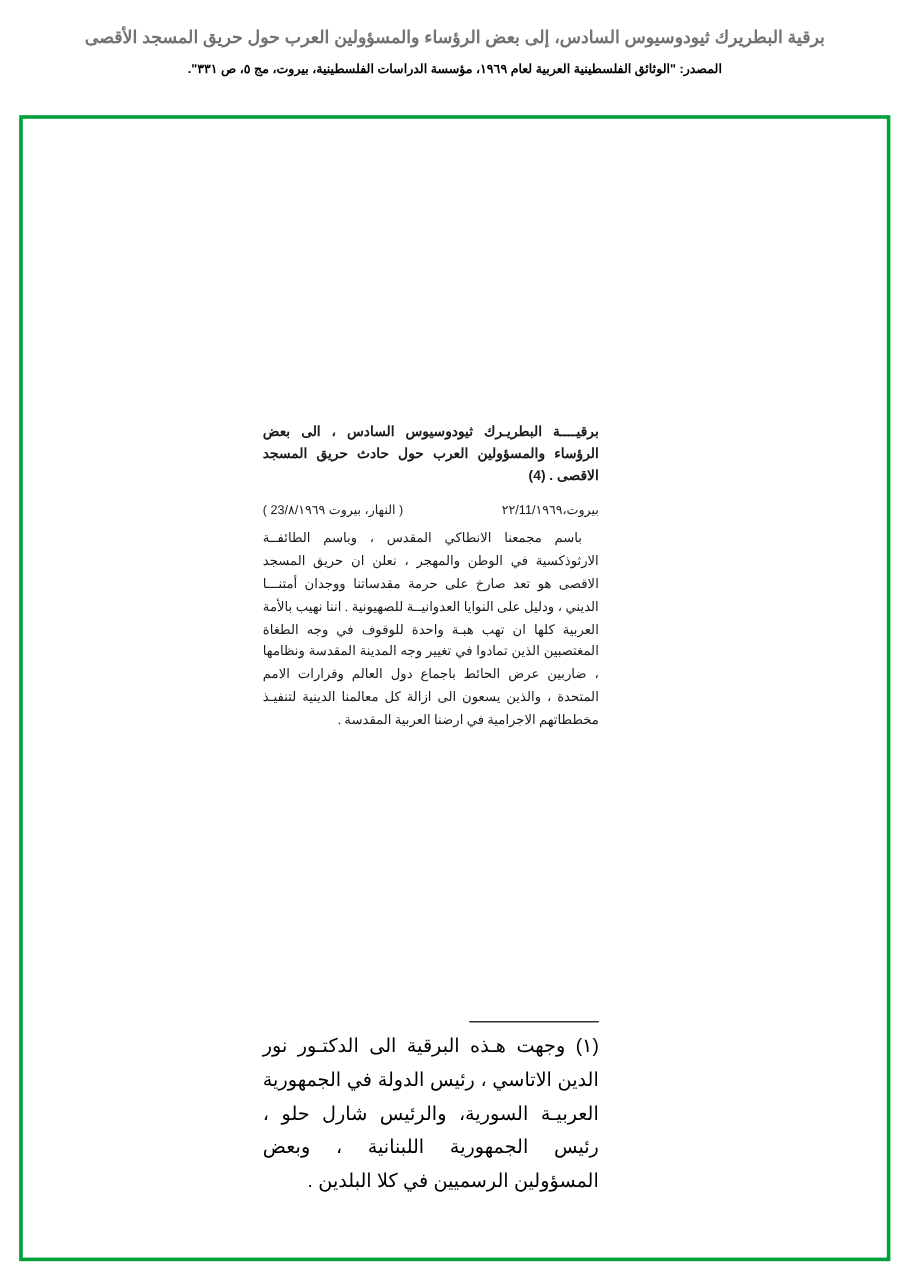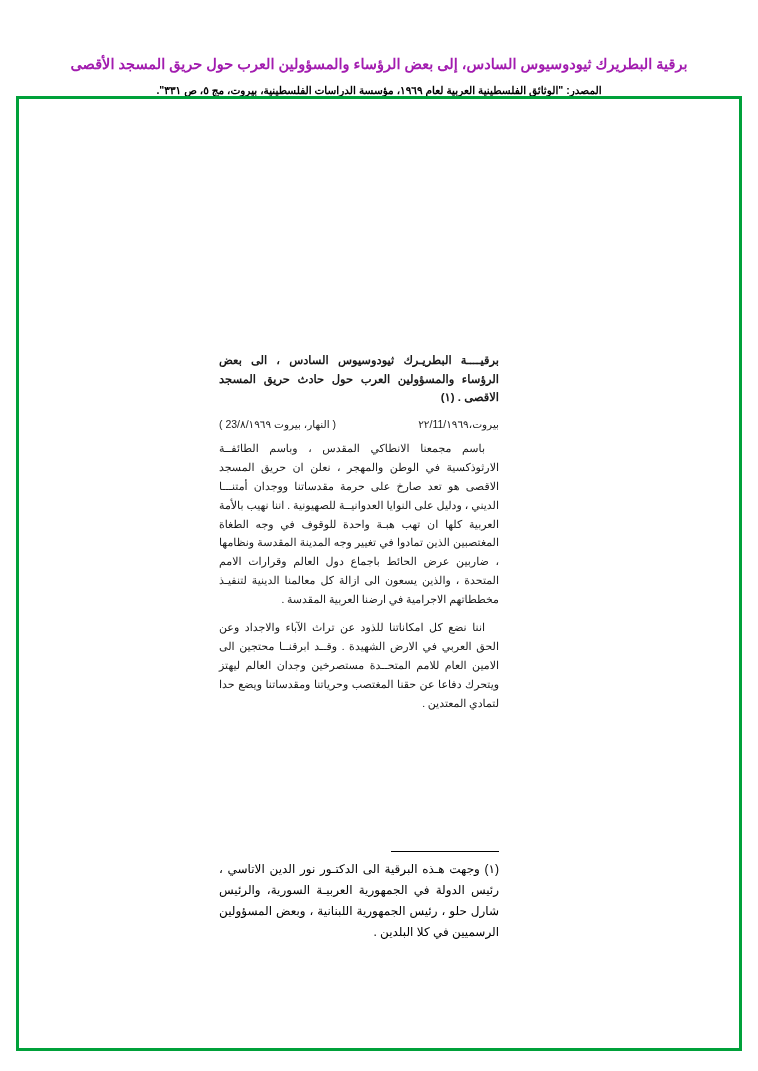--- a/index.html
+++ b/index.html
@@ -26,23 +26,22 @@
   
   .header {
     padding: 22px 40px 0 40px;
     text-align: center;
   }
   .header-title {
     font-family: "Liberation Sans", sans-serif;
     font-weight: bold;
     font-size: 14.5px;
     line-height: 1.5;
-    color: #a21caf;
+    color: #737373;
     direction: rtl;
-    margin-top: 32px;
   }
   .header-source {
     font-family: "Liberation Sans", sans-serif;
     font-weight: bold;
     font-size: 10.5px;
     line-height: 1.5;
     color: #000;
     margin-top: 7px;
     direction: rtl;
   }
@@ -116,48 +115,47 @@
   }
   .footnote-rule {
     width: 108px;
     height: 1px;
     background: #000;
     margin-bottom: 7px;
     margin-right: 0;
   }
   .footnote-text {
     font-family: "Liberation Sans", sans-serif;
-    font-size: 12px;
+    font-size: 16px;
     line-height: 1.75;
     text-align: justify;
   }
 </style>
 </head>
 <body>
 
 <div class="page">
 
   <div class="header">
     <div class="header-title">برقية البطريرك ثيودوسيوس السادس، إلى بعض الرؤساء والمسؤولين العرب حول حريق المسجد الأقصى</div>
     <div class="header-source">المصدر: "الوثائق الفلسطينية العربية لعام ١٩٦٩، مؤسسة الدراسات الفلسطينية، بيروت، مج ٥، ص ٣٣١".</div>
   </div>
 
   <div class="doc-frame" style="border-color: rgb(0, 161, 58);">
     <div class="doc-inner">
 
       <div class="scan-block">
-        <div class="scan-title">برقيــــة البطريـرك ثيودوسيوس السادس ، الى بعض الرؤساء والمسؤولين العرب حول حادث حريق المسجد الاقصى . (١)</div>
+        <div class="scan-title">برقيــــة البطريـرك ثيودوسيوس السادس ، الى بعض الرؤساء والمسؤولين العرب حول حادث حريق المسجد الاقصى . (4)</div>
 
         <div class="scan-dateline">
           <span>بيروت،٢٢/11/١٩٦٩</span>
           <span>( النهار، بيروت 23/٨/١٩٦٩ )</span>
         </div>
 
         <div class="scan-para">باسم مجمعنا الانطاكي المقدس ، وباسم الطائفــة الارثوذكسية في الوطن والمهجر ، نعلن ان حريق المسجد الاقصى هو تعد صارخ على حرمة مقدساتنا ووجدان أمتنـــا الديني ، ودليل على النوايا العدوانيــة للصهيونية . اننا نهيب بالأمة العربية كلها ان تهب هبـة واحدة للوقوف في وجه الطغاة المغتصبين الذين تمادوا في تغيير وجه المدينة المقدسة ونظامها ، ضاربين عرض الحائط باجماع دول العالم وقرارات الامم المتحدة ، والذين يسعون الى ازالة كل معالمنا الدينية لتنفيـذ مخططاتهم الاجرامية في ارضنا العربية المقدسة .</div>
-        <div class="scan-para">اننا نضع كل امكاناتنا للذود عن تراث الآباء والاجداد وعن الحق العربي في الارض الشهيدة . وقــد ابرقنــا محتجين الى الامين العام للامم المتحــدة مستصرخين وجدان العالم ليهتز ويتحرك دفاعا عن حقنا المغتصب وحرياتنا ومقدساتنا ويضع حدا لتمادي المعتدين .</div>
       </div>
 
       <div class="footnote">
         <div class="footnote-rule"></div>
         <div class="footnote-text">(١) وجهت هـذه البرقية الى الدكتـور نور الدين الاتاسي ، رئيس الدولة في الجمهورية العربيـة السورية، والرئيس شارل حلو ، رئيس الجمهورية اللبنانية ، وبعض المسؤولين الرسميين في كلا البلدين .</div>
       </div>
 
     </div>
   </div>
 

